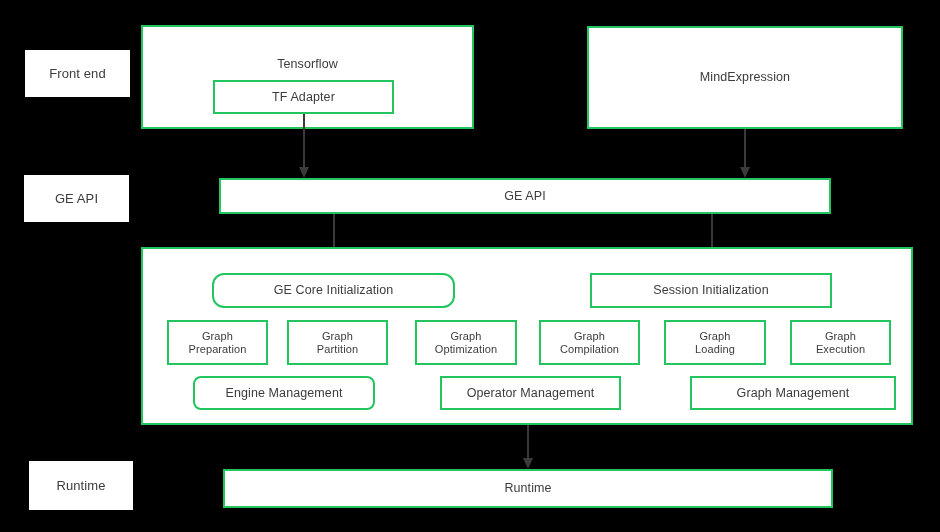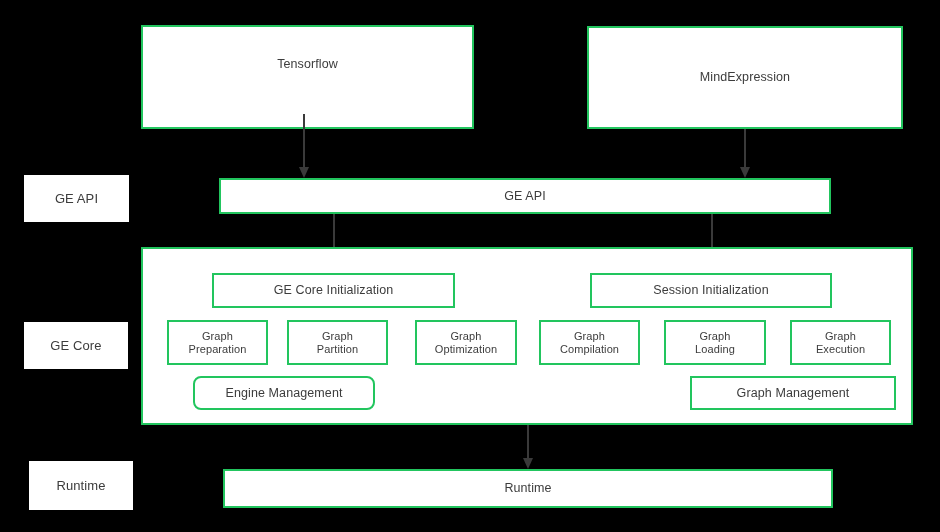--- a/index.html
+++ b/index.html
@@ -68,31 +68,32 @@
     border-left: 5px solid transparent;
     border-right: 5px solid transparent;
     border-top: 11px solid #3a3a3a;
   }
 </style>
 </head>
 <body>
 
 <div id="stage">
 
+  <div class="box tier-label" style="left:25px; top:50px; width:105px; height:47px;">Front end</div>
 
   <div class="box tier-label" style="left:24px; top:175px; width:105px; height:47px;">GE API</div>
 
-  <div class="box tier-label" style="left:24px; top:322px; width:104px; height:47px;">GE Core</div>
 
   <div class="box tier-label" style="left:29px; top:461px; width:104px; height:49px;">Runtime</div>
 
   <div class="box outline" style="left:141px; top:25px; width:333px; height:104px; align-items:flex-start; padding-top:30px;">
     <span>Tensorflow</span>
   </div>
 
+  <div class="box outline" style="left:213px; top:80px; width:181px; height:34px;">TF Adapter</div>
 
   <div class="box outline" style="left:587px; top:26px; width:316px; height:103px;">MindExpression</div>
 
   <div class="arrow" style="left:303px; top:114px; height:64px;">
     <div class="shaft" style="height:54px;"></div>
     <div class="head" style="top:53px;"></div>
   </div>
 
   <div class="arrow" style="left:744px; top:129px; height:49px;">
     <div class="shaft" style="height:39px;"></div>
@@ -106,38 +107,39 @@
     <div class="head" style="top:48px;"></div>
   </div>
 
   <div class="arrow" style="left:711px; top:214px; height:59px;">
     <div class="shaft" style="height:49px;"></div>
     <div class="head" style="top:48px;"></div>
   </div>
 
   <div class="box outline container-box" style="left:141px; top:247px; width:772px; height:178px;"></div>
 
-  <div class="box outline" style="left:212px; top:273px; width:243px; height:35px;">GE Core Initialization</div>
+  <div class="box outline" style="left:212px; top:273px; width:243px; height:35px;border-radius:12px;">GE Core Initialization</div>
 
   <div class="box outline" style="left:590px; top:273px; width:242px; height:35px;">Session Initialization</div>
 
   <div class="box outline unit" style="left:167px; top:320px; width:101px; height:45px;">Graph
 Preparation</div>
   <div class="box outline unit" style="left:287px; top:320px; width:101px; height:45px;">Graph
 Partition</div>
   <div class="box outline unit" style="left:415px; top:320px; width:102px; height:45px;">Graph
 Optimization</div>
   <div class="box outline unit" style="left:539px; top:320px; width:101px; height:45px;">Graph
 Compilation</div>
   <div class="box outline unit" style="left:664px; top:320px; width:102px; height:45px;">Graph
 Loading</div>
   <div class="box outline unit" style="left:790px; top:320px; width:101px; height:45px;">Graph
 Execution</div>
 
   <div class="box outline" style="left:193px; top:376px; width:182px; height:34px;border-radius:8px;">Engine Management</div>
+  <div class="box outline" style="left:440px; top:376px; width:181px; height:34px;">Operator Management</div>
   <div class="box outline" style="left:690px; top:376px; width:206px; height:34px;">Graph Management</div>
 
   <div class="arrow" style="left:527px; top:425px; height:44px;">
     <div class="shaft" style="height:34px;"></div>
     <div class="head" style="top:33px;"></div>
   </div>
 
   <div class="box outline bar" style="left:223px; top:469px; width:610px; height:39px;">Runtime</div>
 
 </div>

